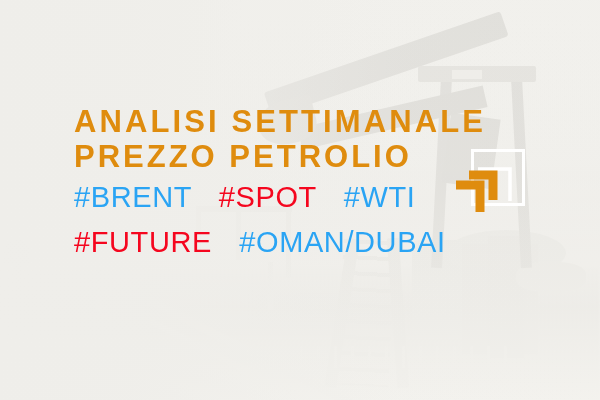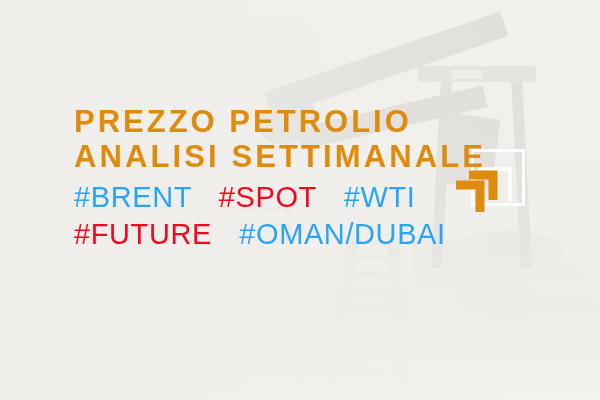--- a/index.html
+++ b/index.html
@@ -317,32 +317,32 @@
       <path d="M 26 27 H 58 V 59" fill="none" stroke="#ffffff" stroke-width="3.5"></path>
 
       <path d="M 4 43 H 28 V 70" fill="none" stroke="#df8c0e" stroke-width="9"></path>
 
       <path d="M 17 33 H 41 V 58" fill="none" stroke="#df8c0e" stroke-width="9"></path>
     </svg>
   </div>
 
   <div class="text-block">
 
+    <div class="headline">ANALISI SETTIMANALE</div>
     <div class="headline l2">PREZZO PETROLIO</div>
-    <div class="headline">ANALISI SETTIMANALE</div>
 
     <div class="tags">
       <span class="tag-blue">#BRENT</span>
       <span class="tag-gap"></span>
       <span class="tag-red">#SPOT</span>
       <span class="tag-gap"></span>
       <span class="tag-blue">#WTI</span>
     </div>
 
-    <div class="tags" style="margin-top:8px">
+    <div class="tags" style="margin-top:16px">
       <span class="tag-red">#FUTURE</span>
       <span class="tag-gap"></span>
       <span class="tag-blue">#OMAN/DUBAI</span>
     </div>
 
   </div>
 
 </div>
 
 </body></html>

